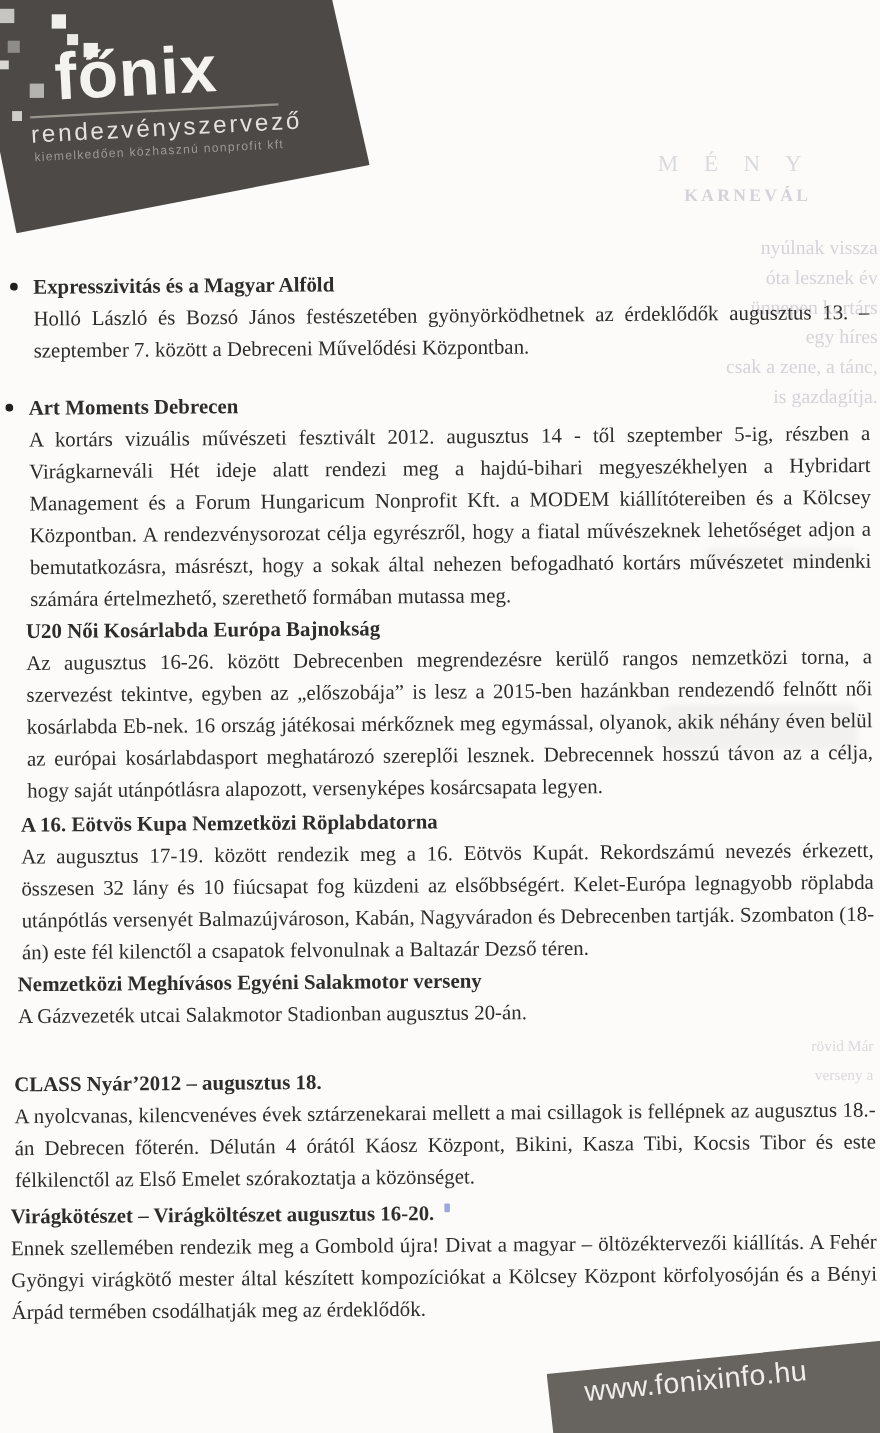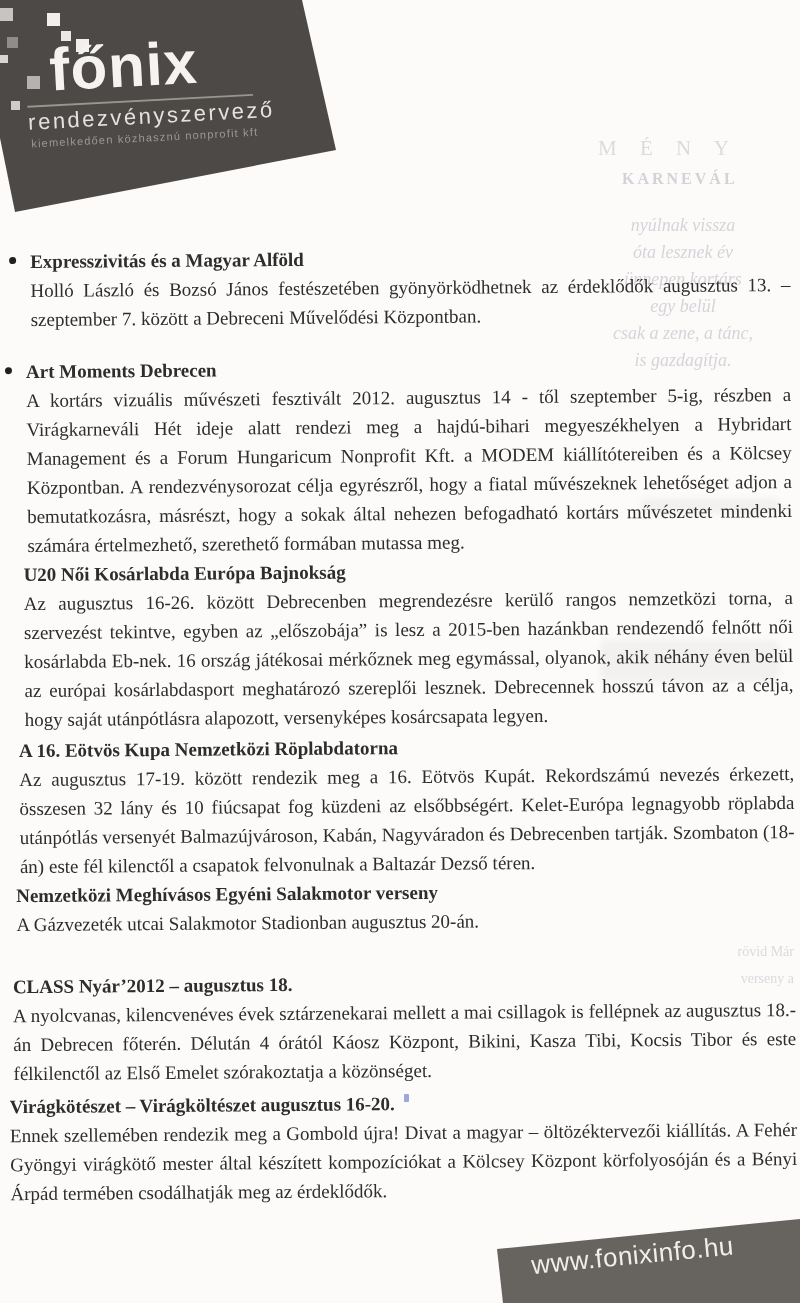--- a/index.html
+++ b/index.html
@@ -34,21 +34,21 @@
   }
   .logo-tagline{
     font-family:"Liberation Sans","DejaVu Sans",sans-serif;
     font-size:11px;line-height:14px;color:#9b9995;letter-spacing:1.2px;margin-left:6px;margin-top:2px;
   }
   .px-square{position:absolute;}
   
   .ghost{position:absolute;filter:blur(0.6px);pointer-events:none;text-align:center;}
   .ghost-h1{left:598px;top:136px;font-size:21px;letter-spacing:9px;color:rgba(140,145,162,0.30);}
   .ghost-h2{left:622px;top:170px;font-size:16px;font-weight:bold;letter-spacing:3px;color:rgba(128,133,152,0.34);}
-  .ghost-col{right:2px;top:212px;width:230px;font-size:18px;line-height:27px;color:rgba(118,123,145,0.30);font-style:italic;}
+  .ghost-col{right:2px;top:212px;width:230px;text-align:right;font-size:18px;line-height:27px;color:rgba(118,123,145,0.30);}
   .ghost-low{right:6px;top:938px;width:140px;text-align:right;font-size:14px;line-height:27px;color:rgba(118,123,145,0.26);}
   .smudge{position:absolute;border-radius:8px;filter:blur(3px);background:rgba(140,142,158,0.09);}
   
   .doc{
     position:absolute;left:0;top:241px;right:10px;
     transform:rotate(-0.45deg);transform-origin:top right;
   }
   .sec{position:relative;font-size:19px;line-height:29px;}
   .sec-title{font-weight:bold;}
   .sec-body{margin:0;text-align:justify;}
@@ -94,21 +94,21 @@
 <div class="px-square" style="left:0;top:55px;width:8px;height:8px;background:#d8d6d2;"></div>
 <div class="px-square" style="left:27px;top:76px;width:13px;height:13px;background:#b5b3af;"></div>
 <div class="px-square" style="left:11px;top:101px;width:9px;height:9px;background:#cfcdc9;"></div>
 
 <div class="ghost ghost-h1">M É N Y</div>
 <div class="ghost ghost-h2">KARNEVÁL</div>
 <div class="ghost ghost-col">
   <div>nyúlnak vissza</div>
   <div>óta lesznek év</div>
   <div>ünnepen kortárs</div>
-  <div>egy belül</div>
+  <div>egy híres</div>
   <div>csak a zene, a tánc,</div>
   <div>is gazdagítja.</div>
 </div>
 <div class="ghost ghost-low">
   <div>rövid Már</div>
   <div>verseny a</div>
 </div>
 <div class="smudge" style="left:640px;top:498px;width:140px;height:16px;"></div>
 <div class="smudge" style="left:600px;top:640px;width:180px;height:42px;"></div>
 

